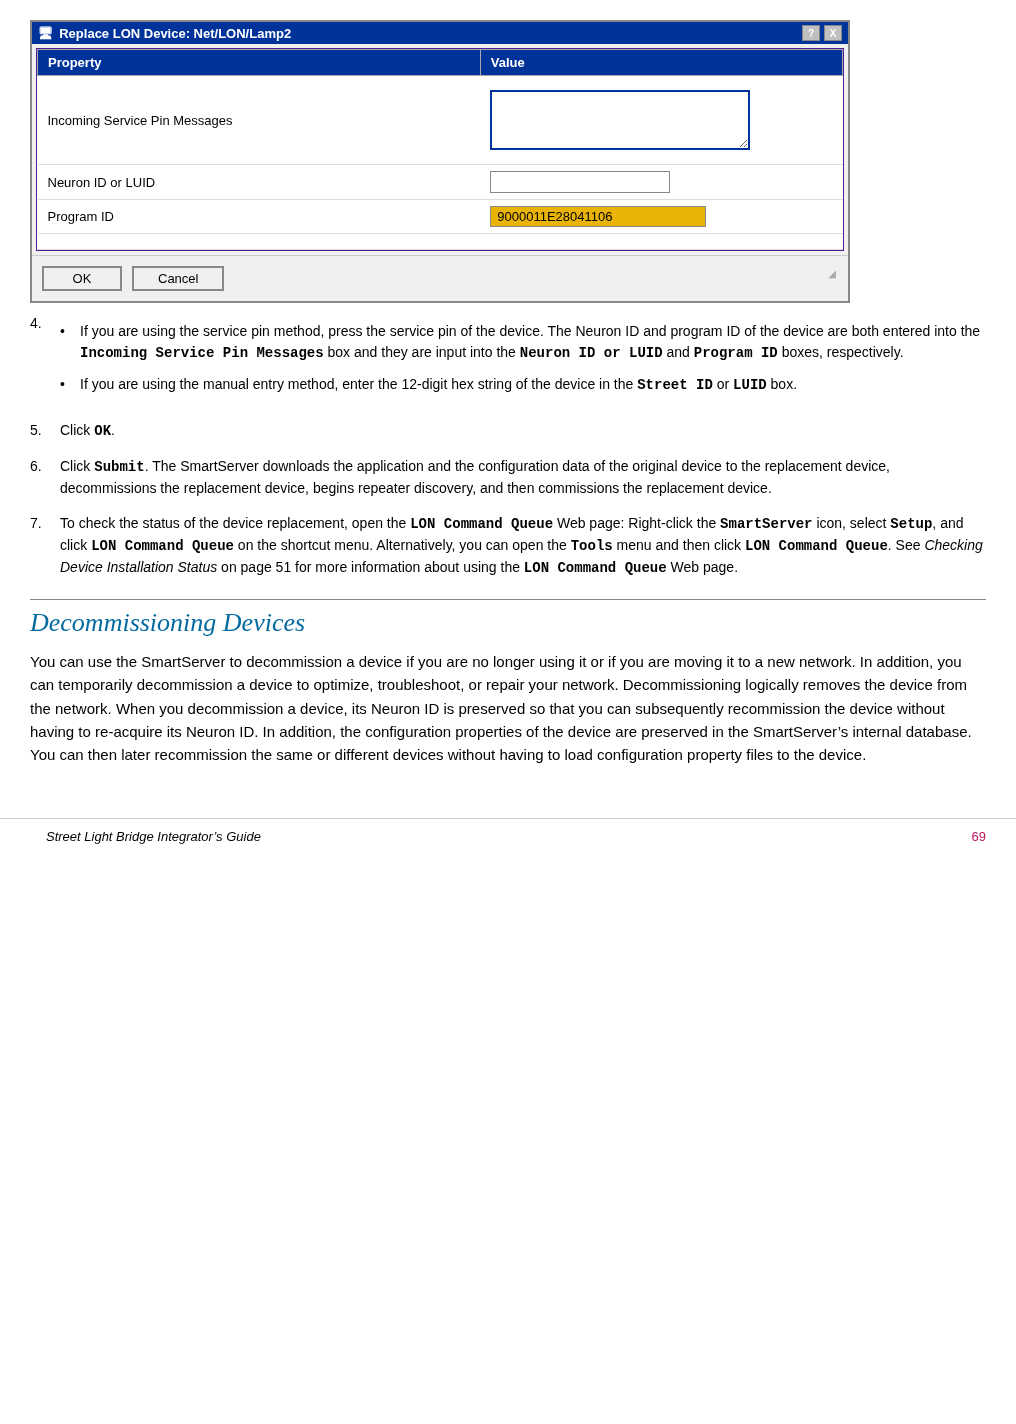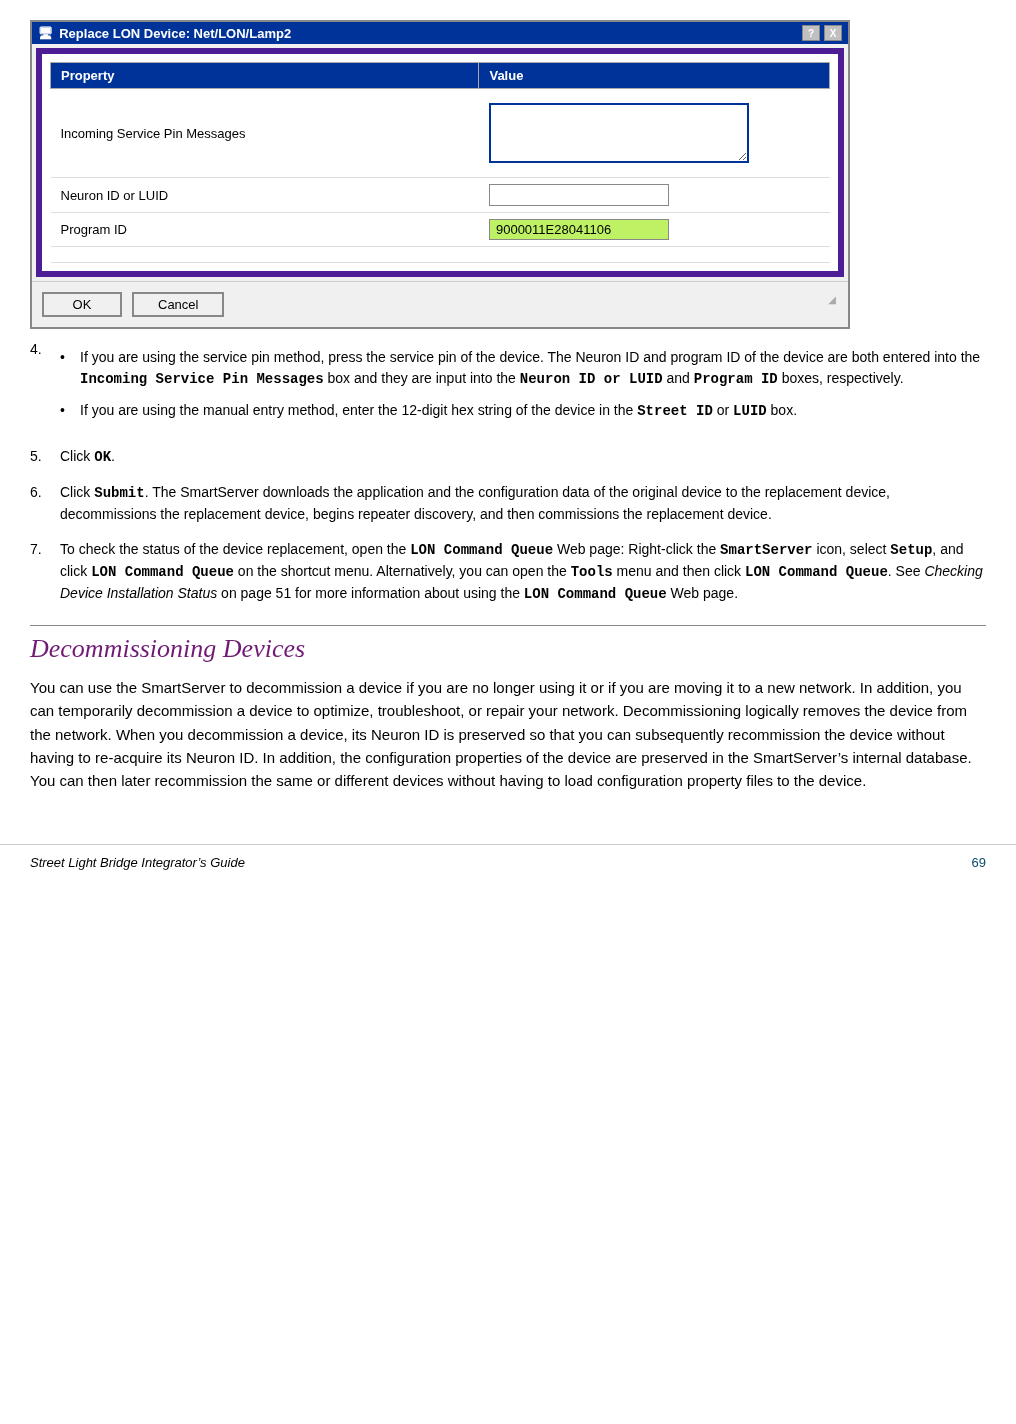--- a/index.html
+++ b/index.html
@@ -52,22 +52,22 @@
       font-size: 10px;
       display: flex;
       align-items: center;
       justify-content: center;
       cursor: pointer;
       font-weight: bold;
     }
     .dialog-content {
       background: #fff;
       margin: 4px;
-      border: 6px solid #4c1d95;
-      padding: 8px;
+      border: 1px solid #4c1d95;
+      padding: 0;
     }
     .dialog-table {
       width: 100%;
       border-collapse: collapse;
     }
     .dialog-table th {
       background: #003399;
       color: #fff;
       font-size: 13px;
       font-weight: bold;
@@ -114,24 +114,24 @@
       height: 16px;
       border: 1px solid #888;
       background: #fff;
       display: flex;
       align-items: center;
       justify-content: center;
       font-size: 12px;
     }
     .program-id-box {
       border: 1px solid #888;
-      background: #bef264;
+      background: #eab308;
       padding: 2px 6px;
       font-size: 13px;
-      width: 180px;
+      width: 216px;
       display: inline-block;
     }
     .dialog-footer {
       padding: 10px;
       display: flex;
       gap: 10px;
       justify-content: flex-start;
       background: #f0f0f0;
       border-top: 1px solid #ccc;
     }
@@ -207,21 +207,21 @@
       border-top: 1px solid #888;
       margin: 20px 0 8px 0;
     }
 
     
     .section-heading {
       font-family: Georgia, 'Times New Roman', serif;
       font-size: 26px;
       font-style: italic;
       font-weight: normal;
-      color: #701a75;
+      color: #0369a1;
       margin-bottom: 12px;
     }
 
     .section-body {
       font-size: 15px;
       line-height: 1.55;
       margin-bottom: 12px;
     }
 
     .note-label {
@@ -235,24 +235,25 @@
       justify-content: space-between;
       align-items: flex-end;
       padding: 10px 30px 10px 30px;
       border-top: 1px solid #ccc;
       margin-top: 20px;
     }
     .footer-left {
       font-size: 13px;
       color: #000;
       font-style: italic;
+      margin-left: 16px;
     }
     .footer-right {
       font-size: 13px;
-      color: #0c4a6e;
+      color: #be185d;
     }
   </style>
 </head>
 <body>
 
 <div class="dialog-wrapper">
   <div class="dialog">
 
     <div class="dialog-titlebar">
       <div class="dialog-titlebar-left">

